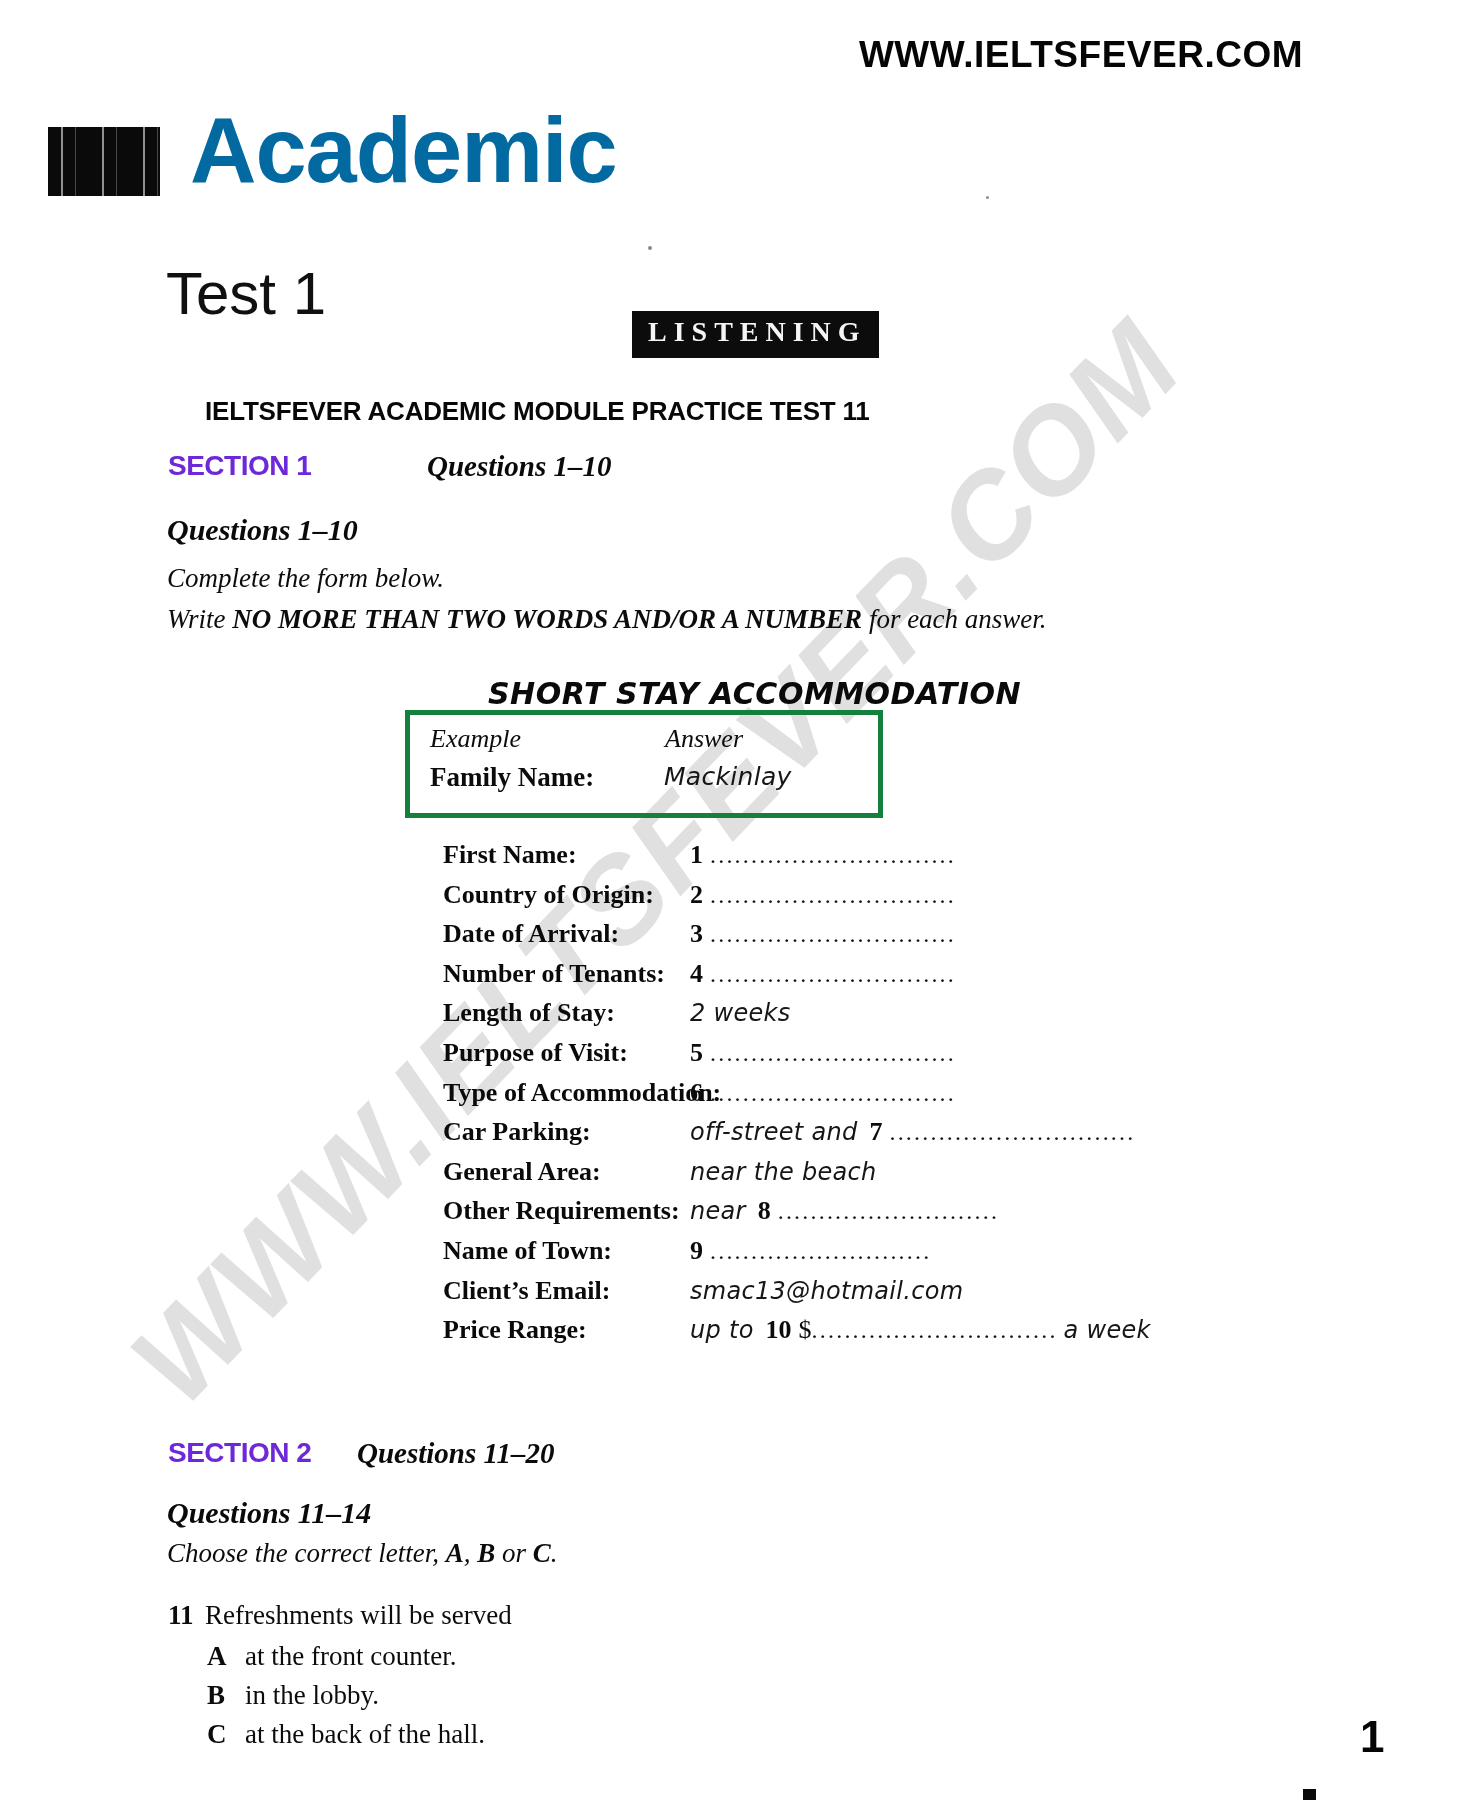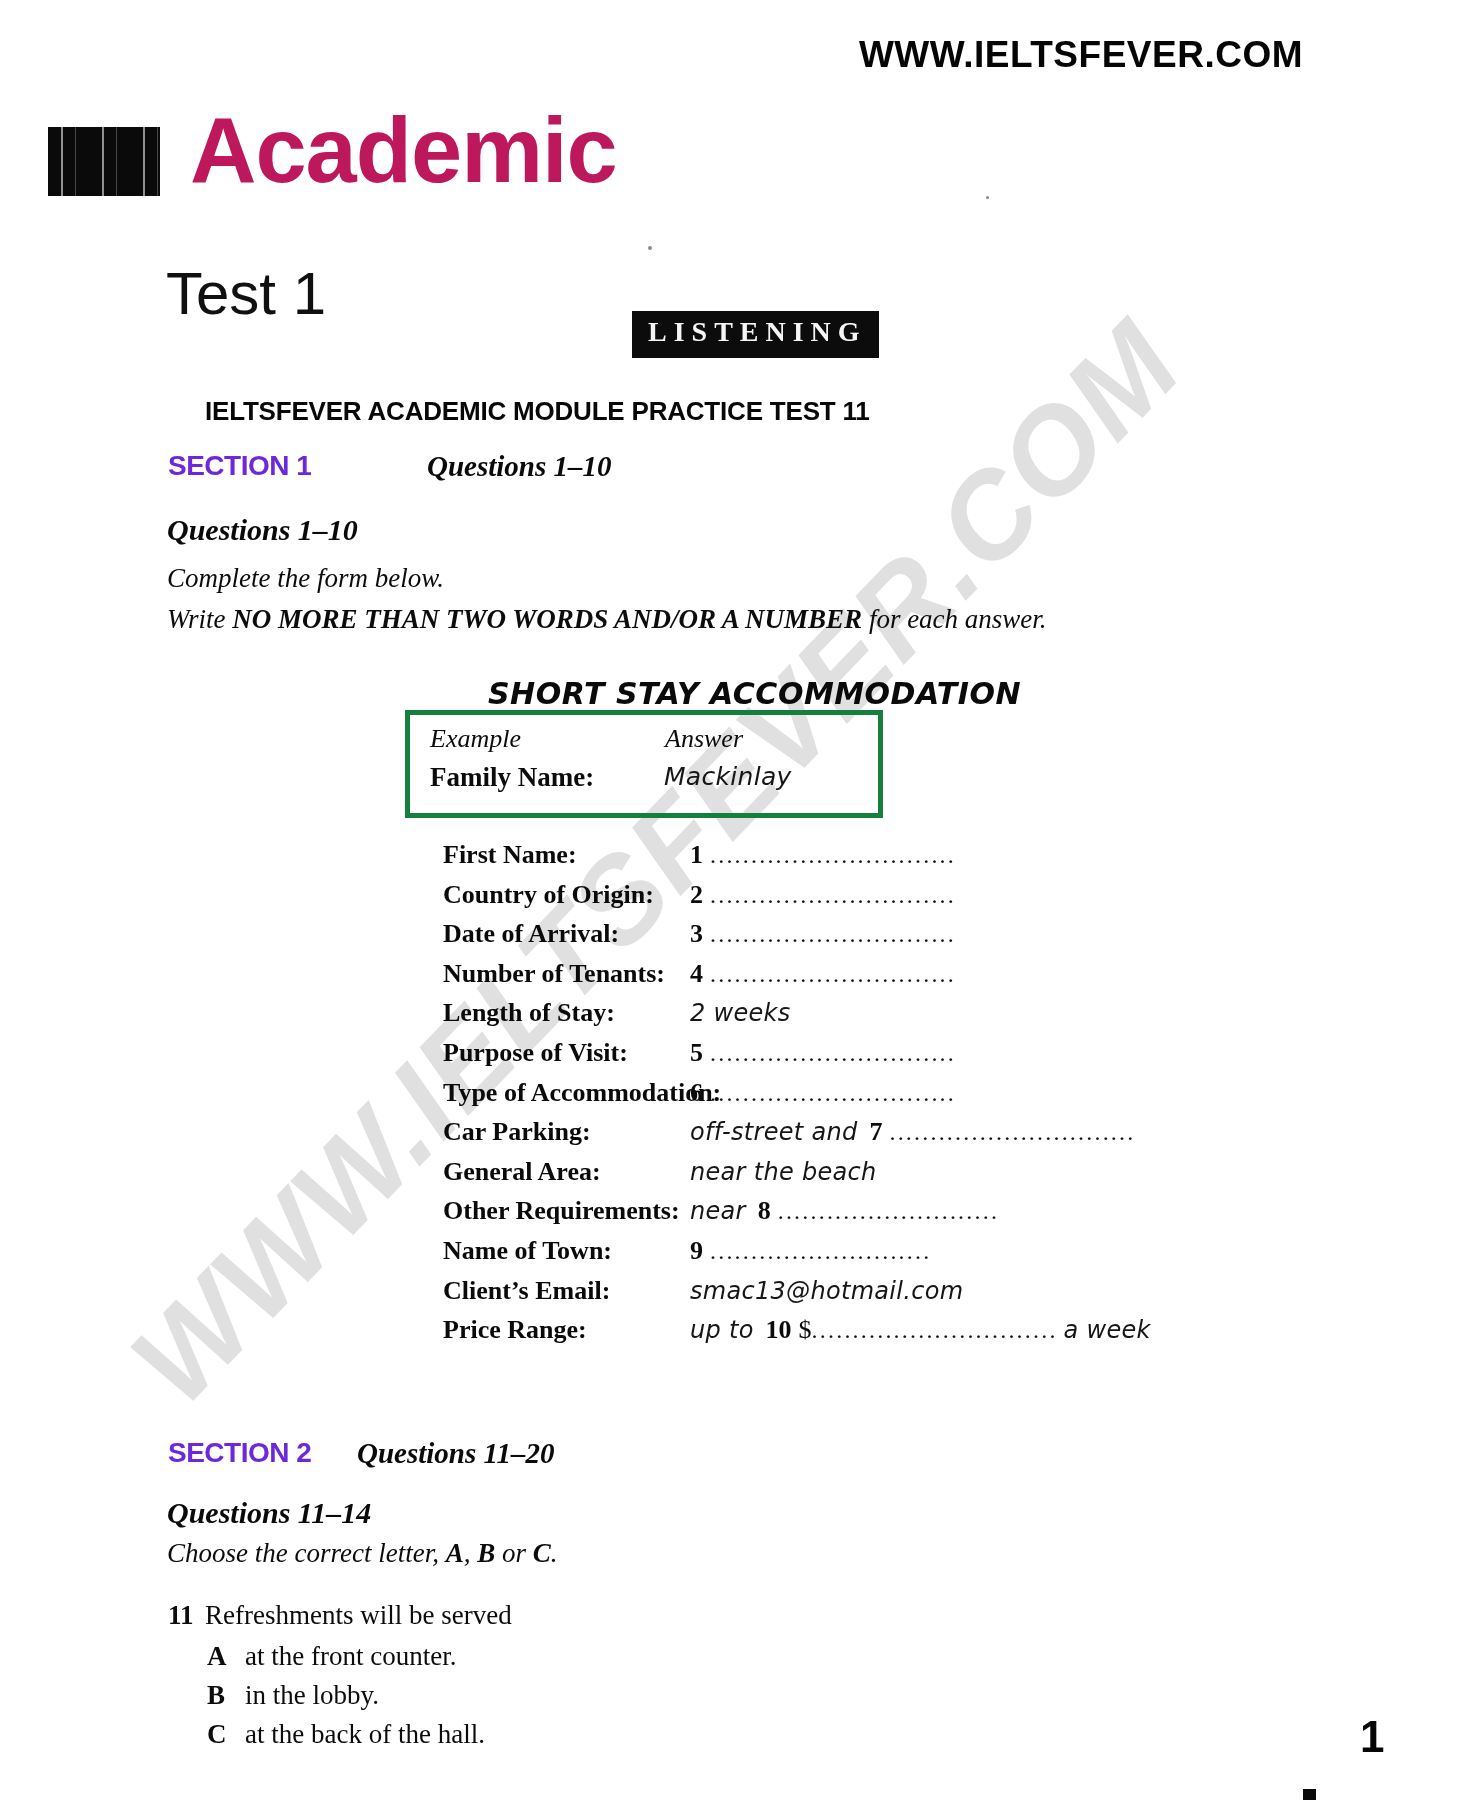--- a/index.html
+++ b/index.html
@@ -32,21 +32,21 @@
     position:absolute;left:48px;top:127px;width:112px;height:69px;
     background-color:#0a0a0a;
     background-image:repeating-linear-gradient(90deg,
       rgba(255,255,255,0) 0 13px, rgba(255,255,255,.55) 13px 15px,
       rgba(255,255,255,0) 15px 27px, rgba(255,255,255,.25) 27px 28px,
       rgba(255,255,255,0) 28px 41px);
   }
   .module-title{
     position:absolute;left:190px;top:104px;
     font-family:"Liberation Sans",sans-serif;
-    font-weight:700;font-size:92px;letter-spacing:-1px;line-height:1;color:#be185d;
+    font-weight:700;font-size:92px;letter-spacing:-1px;line-height:1;color:#0369a1;
   }
   .test-title{
     position:absolute;left:166px;top:264px;
     font-family:"Liberation Sans",sans-serif;
     font-weight:400;font-size:60px;line-height:1;color:#101010;
   }
   .listening-banner{
     position:absolute;left:632px;top:311px;
     background:#0c0c0c;color:#f5f5f5;
     font-family:"Liberation Serif",serif;

